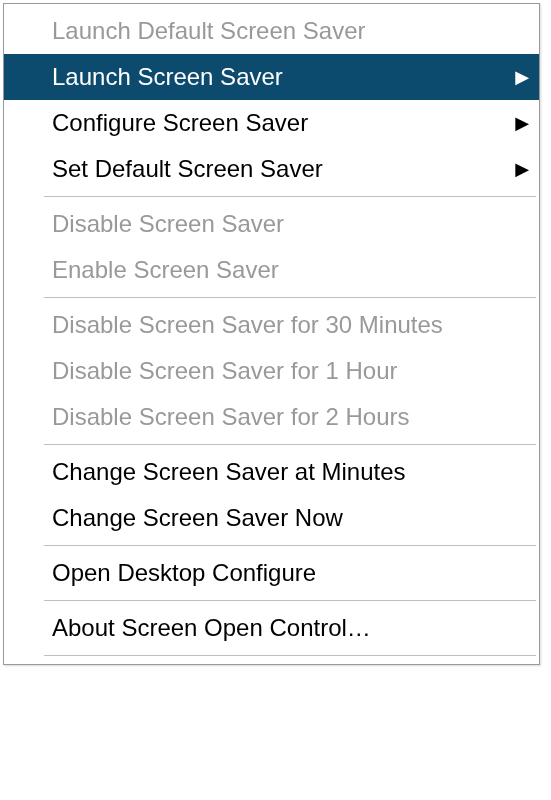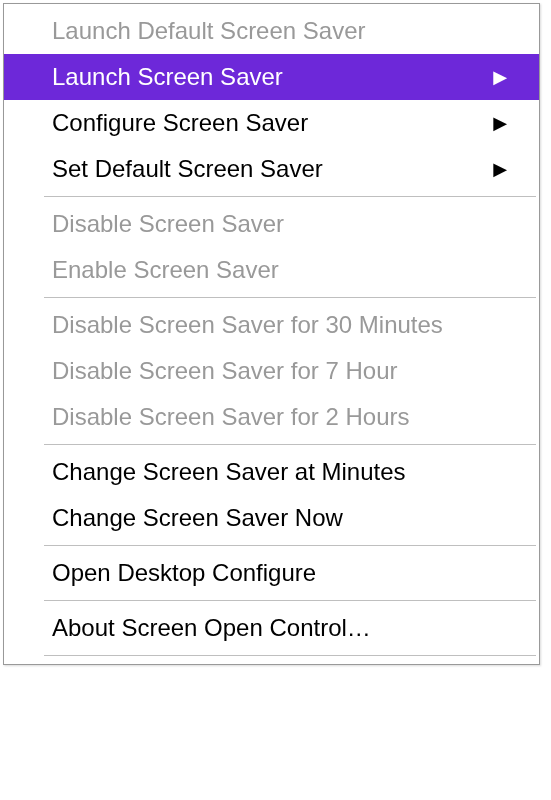--- a/index.html
+++ b/index.html
@@ -16,31 +16,31 @@
       border: 1px solid #999999;
       width: 535px;
       margin: 3px;
       box-shadow: 1px 1px 2px rgba(0,0,0,0.15);
       padding: 4px 0;
     }
     .menu-item {
       display: flex;
       align-items: center;
       justify-content: center;
-      padding: 5px 32px 5px 48px;
+      padding: 5px 10px 5px 48px;
       font-size: 24px;
       color: #000000;
       cursor: default;
       line-height: 1.5;
     }
     .menu-item.disabled {
       color: #999999;
     }
     .menu-item.selected {
-      background: #6d28d9;
+      background: #0c4a6e;
       color: #ffffff;
     }
     .menu-item-label {
       flex: 1;
     }
     .submenu-arrow {
       font-size: 18px;
       line-height: 1;
       margin-left: 10px;
     }
@@ -87,21 +87,21 @@
     <span class="menu-item-label">Enable Screen Saver</span>
   </div>
 
   <div class="separator"></div>
 
   <div class="menu-item disabled">
     <span class="menu-item-label">Disable Screen Saver for 30 Minutes</span>
   </div>
 
   <div class="menu-item disabled">
-    <span class="menu-item-label">Disable Screen Saver for 7 Hour</span>
+    <span class="menu-item-label">Disable Screen Saver for 1 Hour</span>
   </div>
 
   <div class="menu-item disabled">
     <span class="menu-item-label">Disable Screen Saver for 2 Hours</span>
   </div>
 
 
   <div class="separator"></div>
 
   <div class="menu-item">

